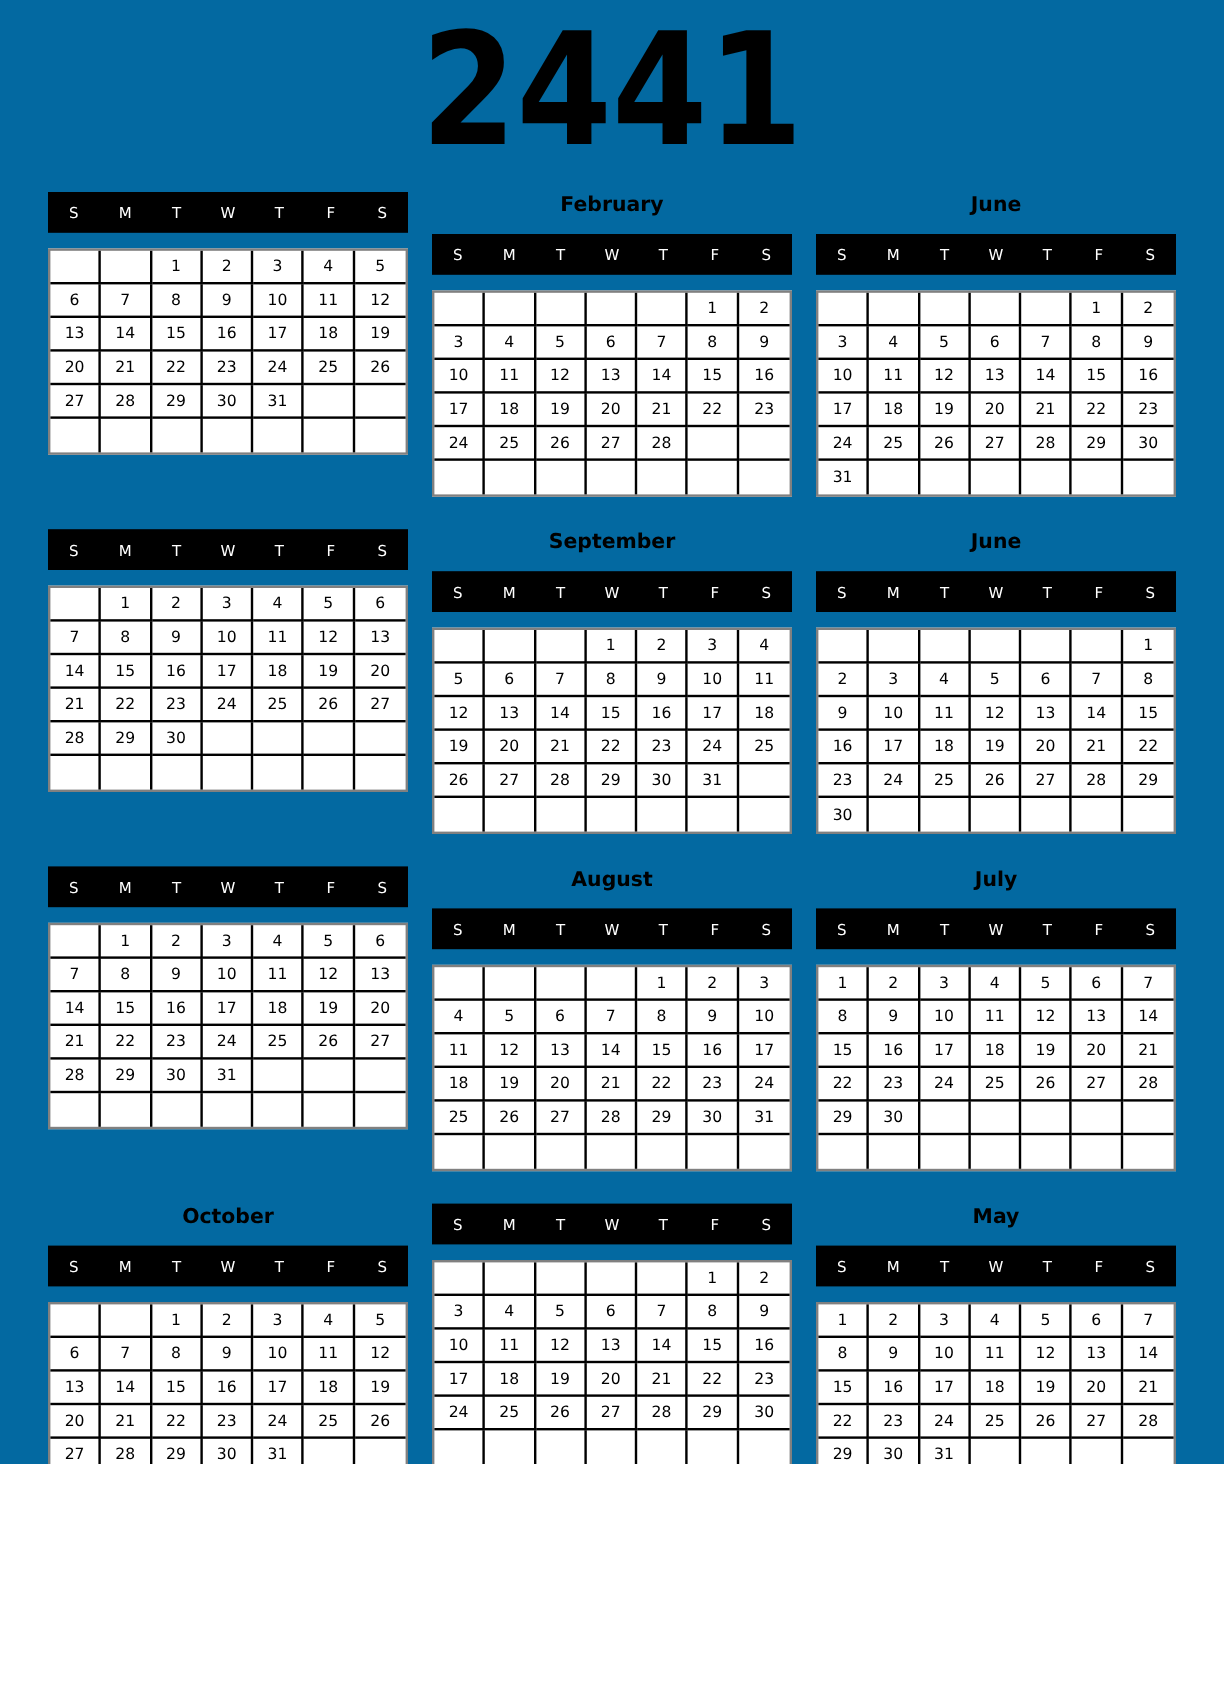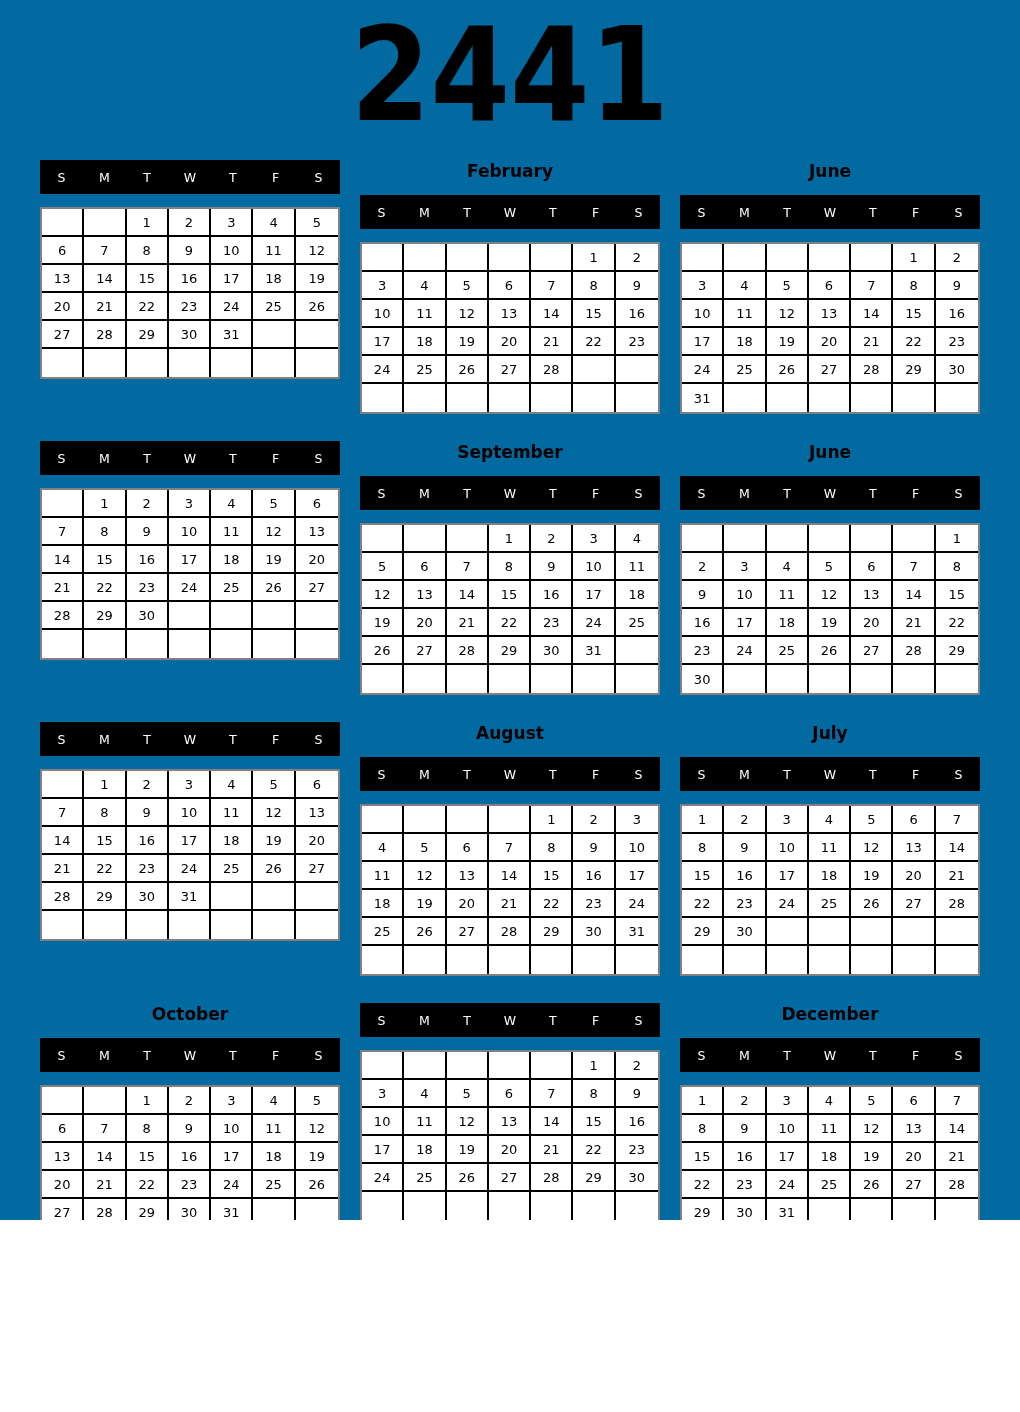--- a/index.html
+++ b/index.html
@@ -690,21 +690,21 @@
           <div class="day-cell"></div>
           <div class="day-cell"></div>
           <div class="day-cell"></div>
           <div class="day-cell"></div>
           <div class="day-cell"></div>
           <div class="day-cell"></div>
           <div class="day-cell"></div>
         </div>
       </div>
       <div class="month">
-        <div class="month-title">December</div>
+        <div class="month-title">May</div>
         <div class="dow">
           <div class="dow-cell">S</div>
           <div class="dow-cell">M</div>
           <div class="dow-cell">T</div>
           <div class="dow-cell">W</div>
           <div class="dow-cell">T</div>
           <div class="dow-cell">F</div>
           <div class="dow-cell">S</div>
         </div>
         <div class="days">

